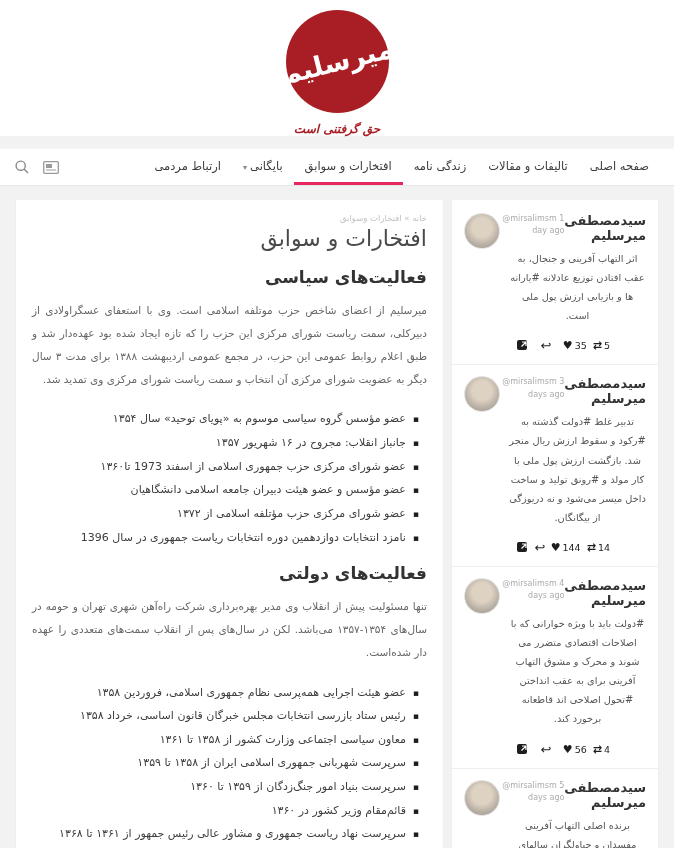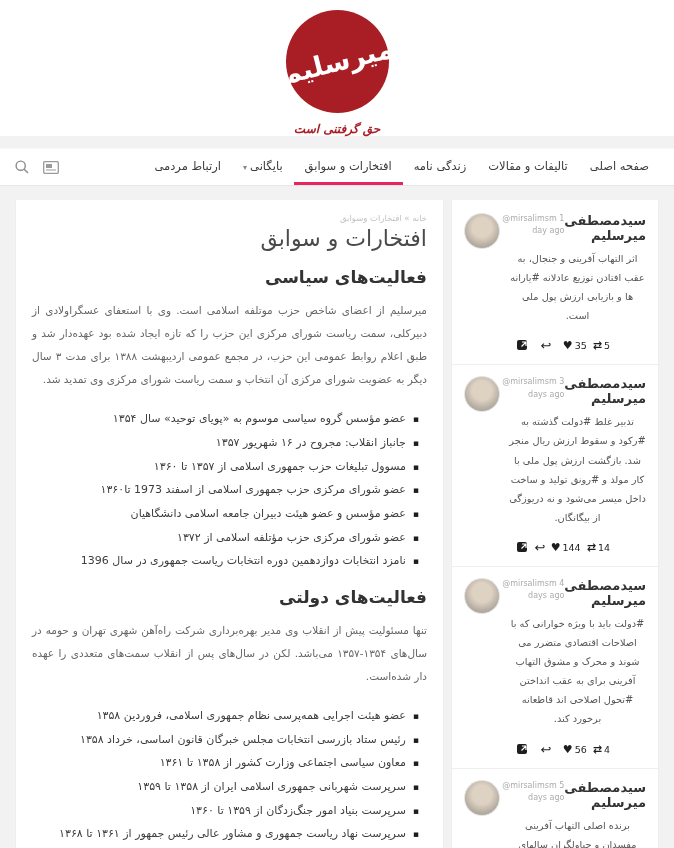--- a/index.html
+++ b/index.html
@@ -230,34 +230,34 @@
         <span>»</span>
         <span>افتخارات وسوابق</span>
       </div>
       <h1 class="page-title">افتخارات و سوابق</h1>
 
       <div class="sec-heading">فعالیت‌های سیاسی</div>
       <p class="lead">میرسلیم از اعضای شاخص حزب موتلفه اسلامی است. وی با استعفای عسگراولادی از دبیرکلی، سمت ریاست شورای مرکزی این حزب را که تازه ایجاد شده بود عهده‌دار شد و طبق اعلام روابط عمومی این حزب، در مجمع عمومی اردیبهشت ۱۳۸۸ برای مدت ۳ سال دیگر به عضویت شورای مرکزی آن انتخاب و سمت ریاست شورای مرکزی وی تمدید شد.</p>
       <ul class="rec-list">
         <li><span>عضو مؤسس گروه سیاسی موسوم به «پویای توحید» سال ۱۳۵۴</span></li>
         <li><span>جانباز انقلاب: مجروح در ۱۶ شهریور ۱۳۵۷</span></li>
-        <li><span>مسوول تبلیغات حزب جمهوری اسلامی از ۱۳۵۷ تا ۱۳۶۰</span></li>
         <li><span>عضو شورای مرکزی حزب جمهوری اسلامی از اسفند 1973 تا۱۳۶۰</span></li>
         <li><span>عضو مؤسس و عضو هیئت دبیران جامعه اسلامی دانشگاهیان</span></li>
         <li><span>عضو شورای مرکزی حزب مؤتلفه اسلامی از ۱۳۷۲</span></li>
         <li><span>نامزد انتخابات دوازدهمین دوره انتخابات ریاست جمهوری در سال 1396</span></li>
       </ul>
 
       <div class="sec-heading">فعالیت‌های دولتی</div>
       <p class="lead">تنها مسئولیت پیش از انقلاب وی مدیر بهره‌برداری شرکت راه‌آهن شهری تهران و حومه در سال‌های ۱۳۵۴-۱۳۵۷ می‌باشد. لکن در سال‌های پس از انقلاب سمت‌های متعددی را عهده دار شده‌است.</p>
       <ul class="rec-list">
         <li><span>عضو هیئت اجرایی همه‌پرسی نظام جمهوری اسلامی، فروردین ۱۳۵۸</span></li>
         <li><span>رئیس ستاد بازرسی انتخابات مجلس خبرگان قانون اساسی، خرداد ۱۳۵۸</span></li>
         <li><span>معاون سیاسی اجتماعی وزارت کشور از ۱۳۵۸ تا ۱۳۶۱</span></li>
         <li><span>سرپرست شهربانی جمهوری اسلامی ایران از ۱۳۵۸ تا ۱۳۵۹</span></li>
         <li><span>سرپرست بنیاد امور جنگ‌زدگان از ۱۳۵۹ تا ۱۳۶۰</span></li>
+        <li><span>قائم‌مقام وزیر کشور در ۱۳۶۰</span></li>
         <li><span>سرپرست نهاد ریاست جمهوری و مشاور عالی رئیس جمهور از ۱۳۶۱ تا ۱۳۶۸</span></li>
 
       </ul>
     </div>
   </main>
 
 </div>
 
 </body></html>

